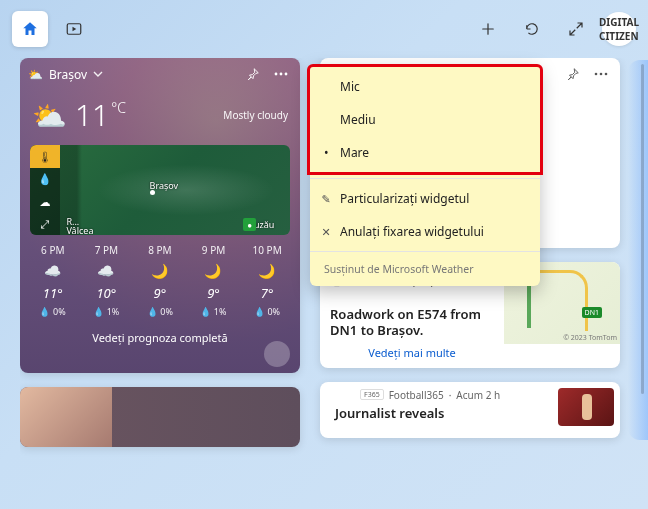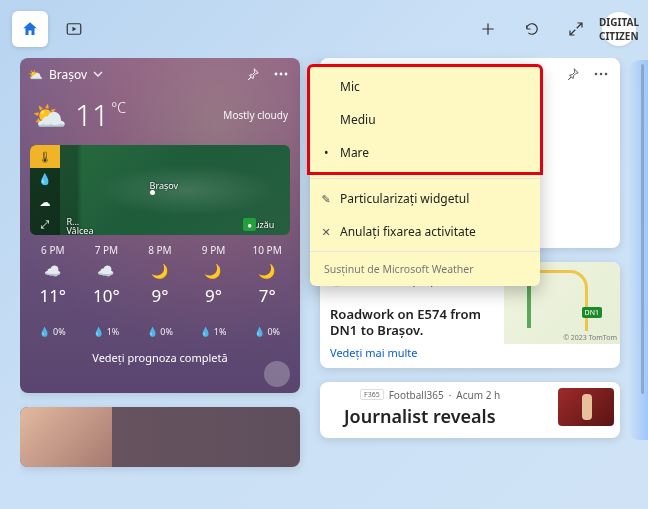--- a/index.html
+++ b/index.html
@@ -37,46 +37,46 @@
     radial-gradient(ellipse at 60% 50%, rgba(255,255,255,.15), transparent 40%),
     linear-gradient(90deg, rgba(0,0,0,.25)0 18%, transparent 20%); }
   .wmaptabs { position:absolute; left:0; top:0; bottom:0; width:30px; background:rgba(0,0,0,.35); display:flex; flex-direction:column; }
   .wmaptabs div { flex:1; display:flex; align-items:center; justify-content:center; font-size:11px; color:#fff; }
   .wmaptabs div.sel { background:#f0b429; color:#222; border-radius:4px 0 0 0; }
   .wmlabel { position:absolute; color:#fff; font-size:9px; text-shadow:0 0 2px #000; }
   .whourly { display:flex; padding:8px 6px 6px; }
   .wh { flex:1; text-align:center; font-size:10px; }
   .wh .t { opacity:.9; margin-bottom:4px; }
   .wh .ic { font-size:14px; margin-bottom:4px; }
-  .wh .tmp { font-size:17px; margin-bottom:18px; }
+  .wh .tmp { font-size:13px; margin-bottom:3px;font-style:italic; }
   .wh .prc { font-size:9px; opacity:.9; display:flex; justify-content:center; align-items:center; gap:2px;}
   .wfoot { text-align:center; font-size:11px; padding:6px 0 28px; position:relative; }
   .wfootbtn { position:absolute; right:10px; bottom:6px; width:26px; height:26px; border-radius:50%; background:rgba(255,255,255,.25);}
   
   .newsstub { height:60px; background:linear-gradient(90deg,#6b5560,#5e4e5c); }
   .newsstub .img { width:92px; height:60px; background:linear-gradient(135deg,#e2b9a0,#a67a70); float:left;}
   
   .todo { min-height:190px; }
   .todo .body { padding:50px 10px 12px; text-align:center; color:#666; font-size:11px;}
   .todo .body .do { color:#777; margin-top:28px; }
   .todo .addbtn { background:#0a5ccf; color:#fff; font-size:12px; border:none; border-radius:4px; padding:6px 14px; margin-top:6px; cursor:pointer; }
   
   .traffic .body { display:flex; }
   .traffic .txt { flex:1; padding:6px 10px 8px; }
   .traffic .hdr { font-size:11px; color:#555; display:flex; align-items:center; gap:5px;}
   .traffic .msg { font-size:13px; font-weight:600; color:#222; margin-top:16px; line-height:1.25;}
-  .traffic .lnk { font-size:11px; color:#0a5ccf; margin-top:6px; cursor:pointer; }
+  .traffic .lnk { font-size:11px; color:#0a5ccf; margin-top:6px; cursor:pointer;text-align:center; }
   .traffic .map { width:116px; height:82px; background:linear-gradient(135deg,#eef3dd,#e6eed5); position:relative; font-size:7px; color:#888;}
   .traffic .map::before { content:""; position:absolute; left:20%; top:10%; width:50%; height:70%; border:3px solid #f0c449; border-left:none; border-bottom:none; border-radius:0 18px 0 0;}
   .traffic .map::after { content:""; position:absolute; left:20%; top:10%; width:4px; height:70%; background:#5aa85a;}
   .traffic .map .sign{position:absolute; right:18px; bottom:26px; background:#1b8a2a;color:#fff;font-size:7px;padding:1px 3px;border-radius:2px;}
   .traffic .map .attr{position:absolute; right:3px; bottom:2px; font-size:7px;color:#777;margin-left:48px;}
   
   .fnews .head2 { display:flex; align-items:center; padding:6px 8px 0; font-size:10px; color:#666; gap:5px;margin-left:32px;}
-  .fnews .ttl { font-size:18px; font-weight:600; color:#222; padding:2px 24px 0;}
+  .fnews .ttl { font-size:13px; font-weight:600; color:#222; padding:2px 15px 0;}
   .fnews .thumb{ position:absolute; right:6px; top:6px; width:56px; height:38px; background:linear-gradient(135deg,#9e2a2a,#5a1414); border-radius:4px;}
   .fnews .thumb::after{content:"";position:absolute;left:24px;top:6px;width:10px;height:26px;background:#e8c19a;border-radius:4px;}
   
   .ctxmenu { position:absolute; left:310px; top:64px; width:230px; background:#fef9c3; border-radius:6px; box-shadow:0 6px 18px rgba(0,0,0,.25); padding:3px 0; z-index:50; font-size:12px;}
   .ctxmenu .grp.size { border:3px solid #e3000f; margin:-3px -3px 0 -3px; padding:3px 0; border-radius:6px 6px 0 0;}
   .ctxmenu .item { padding:8px 16px 8px 30px; color:#222; cursor:pointer; display:flex; align-items:center; gap:10px; position:relative;}
   .ctxmenu .item.sel::before { content:"•"; position:absolute; left:14px; }
   .ctxmenu .sep { height:1px; background:#e3e3e3; margin:3px 0;}
   .ctxmenu .item .ic { position:absolute; left:9px; width:14px; text-align:center; color:#555; font-size:11px;}
   .ctxmenu .foot { padding:7px 14px; font-size:10.5px; color:#777;}
@@ -290,19 +290,19 @@
         <span>Mare</span>
       </div>
   </div>
   <div class="sep"></div>
   <div class="item">
       <span class="ic">✎</span>
       <span>Particularizați widgetul</span>
     </div>
   <div class="item">
       <span class="ic">✕</span>
-      <span>Anulați fixarea activitate</span>
+      <span>Anulați fixarea widgetului</span>
     </div>
   <div class="sep"></div>
   <div class="foot">Susținut de Microsoft Weather</div>
 </div>
 
 <div class="scrollbar"></div>
 
 </body></html>

